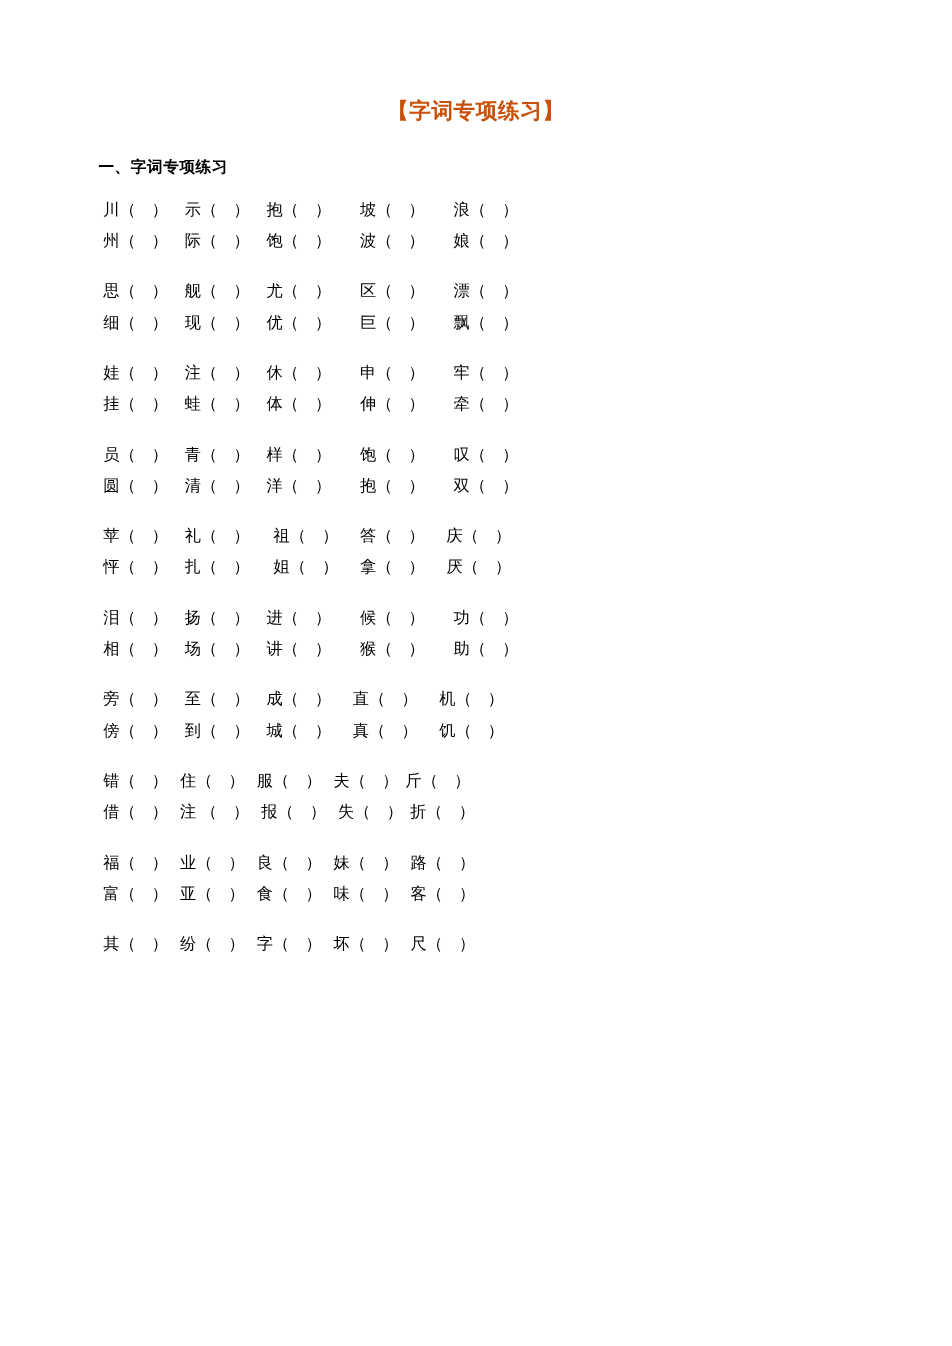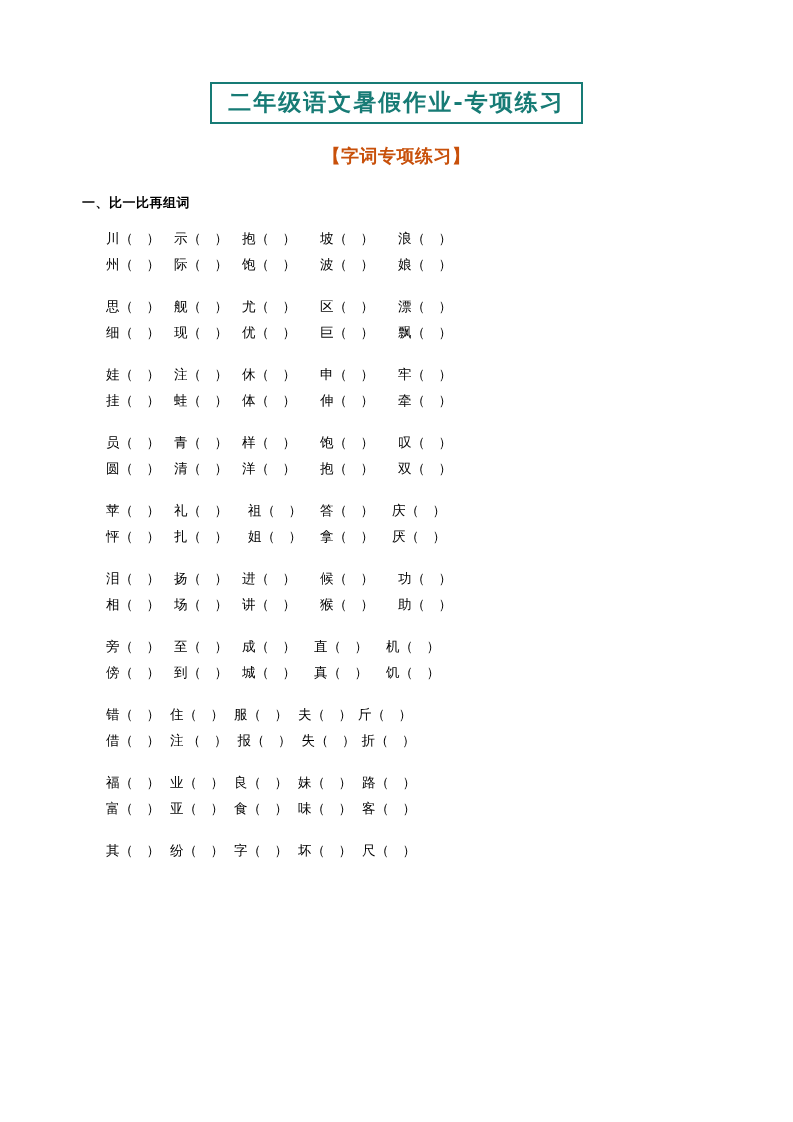--- a/index.html
+++ b/index.html
@@ -58,45 +58,41 @@
     margin-top: 16px;
     margin-left: 14px;
   }
   .group.first {
     margin-top: 14px;
   }
   .row {
     font-size: 13.5px;
     line-height: 26px;
     white-space: nowrap;
-    font-family: Liberation Serif, serif;
-    margin-left: 20px;
+    font-family: Liberation Sans, sans-serif;
   }
   .cell {
     display: inline-block;
   }
   .ch {
     letter-spacing: 0px;
   }
   .par {
     letter-spacing: 0px;
   }
 </style>
 </head>
 <body>
 
 <div class="page">
 
-  <div class="title-wrap">
-    <div class="title-box">二年级语文暑假作业-专项练习</div>
-  </div>
 
   <div class="subtitle">【字词专项练习】</div>
 
-  <div class="section-heading">一、比一比再组词</div>
+  <div class="section-heading">一、字词专项练习</div>
 
   <div id="groups-container">
       <div class="group first">
         <div class="row"><span class="cell" style="margin-left: 0px;"><span class="ch">川</span><span class="par">（　）</span></span><span class="cell" style="margin-left: 14px;"><span class="ch">示</span><span class="par">（　）</span></span><span class="cell" style="margin-left: 14px;"><span class="ch">抱</span><span class="par">（　）</span></span><span class="cell" style="margin-left: 24px;"><span class="ch">坡</span><span class="par">（　）</span></span><span class="cell" style="margin-left: 24px;"><span class="ch">浪</span><span class="par">（　）</span></span></div>
         <div class="row"><span class="cell" style="margin-left: 0px;"><span class="ch">州</span><span class="par">（　）</span></span><span class="cell" style="margin-left: 14px;"><span class="ch">际</span><span class="par">（　）</span></span><span class="cell" style="margin-left: 14px;"><span class="ch">饱</span><span class="par">（　）</span></span><span class="cell" style="margin-left: 24px;"><span class="ch">波</span><span class="par">（　）</span></span><span class="cell" style="margin-left: 24px;"><span class="ch">娘</span><span class="par">（　）</span></span></div>
       </div>
       <div class="group">
         <div class="row"><span class="cell" style="margin-left: 0px;"><span class="ch">思</span><span class="par">（　）</span></span><span class="cell" style="margin-left: 14px;"><span class="ch">舰</span><span class="par">（　）</span></span><span class="cell" style="margin-left: 14px;"><span class="ch">尤</span><span class="par">（　）</span></span><span class="cell" style="margin-left: 24px;"><span class="ch">区</span><span class="par">（　）</span></span><span class="cell" style="margin-left: 24px;"><span class="ch">漂</span><span class="par">（　）</span></span></div>
         <div class="row"><span class="cell" style="margin-left: 0px;"><span class="ch">细</span><span class="par">（　）</span></span><span class="cell" style="margin-left: 14px;"><span class="ch">现</span><span class="par">（　）</span></span><span class="cell" style="margin-left: 14px;"><span class="ch">优</span><span class="par">（　）</span></span><span class="cell" style="margin-left: 24px;"><span class="ch">巨</span><span class="par">（　）</span></span><span class="cell" style="margin-left: 24px;"><span class="ch">飘</span><span class="par">（　）</span></span></div>
       </div>

